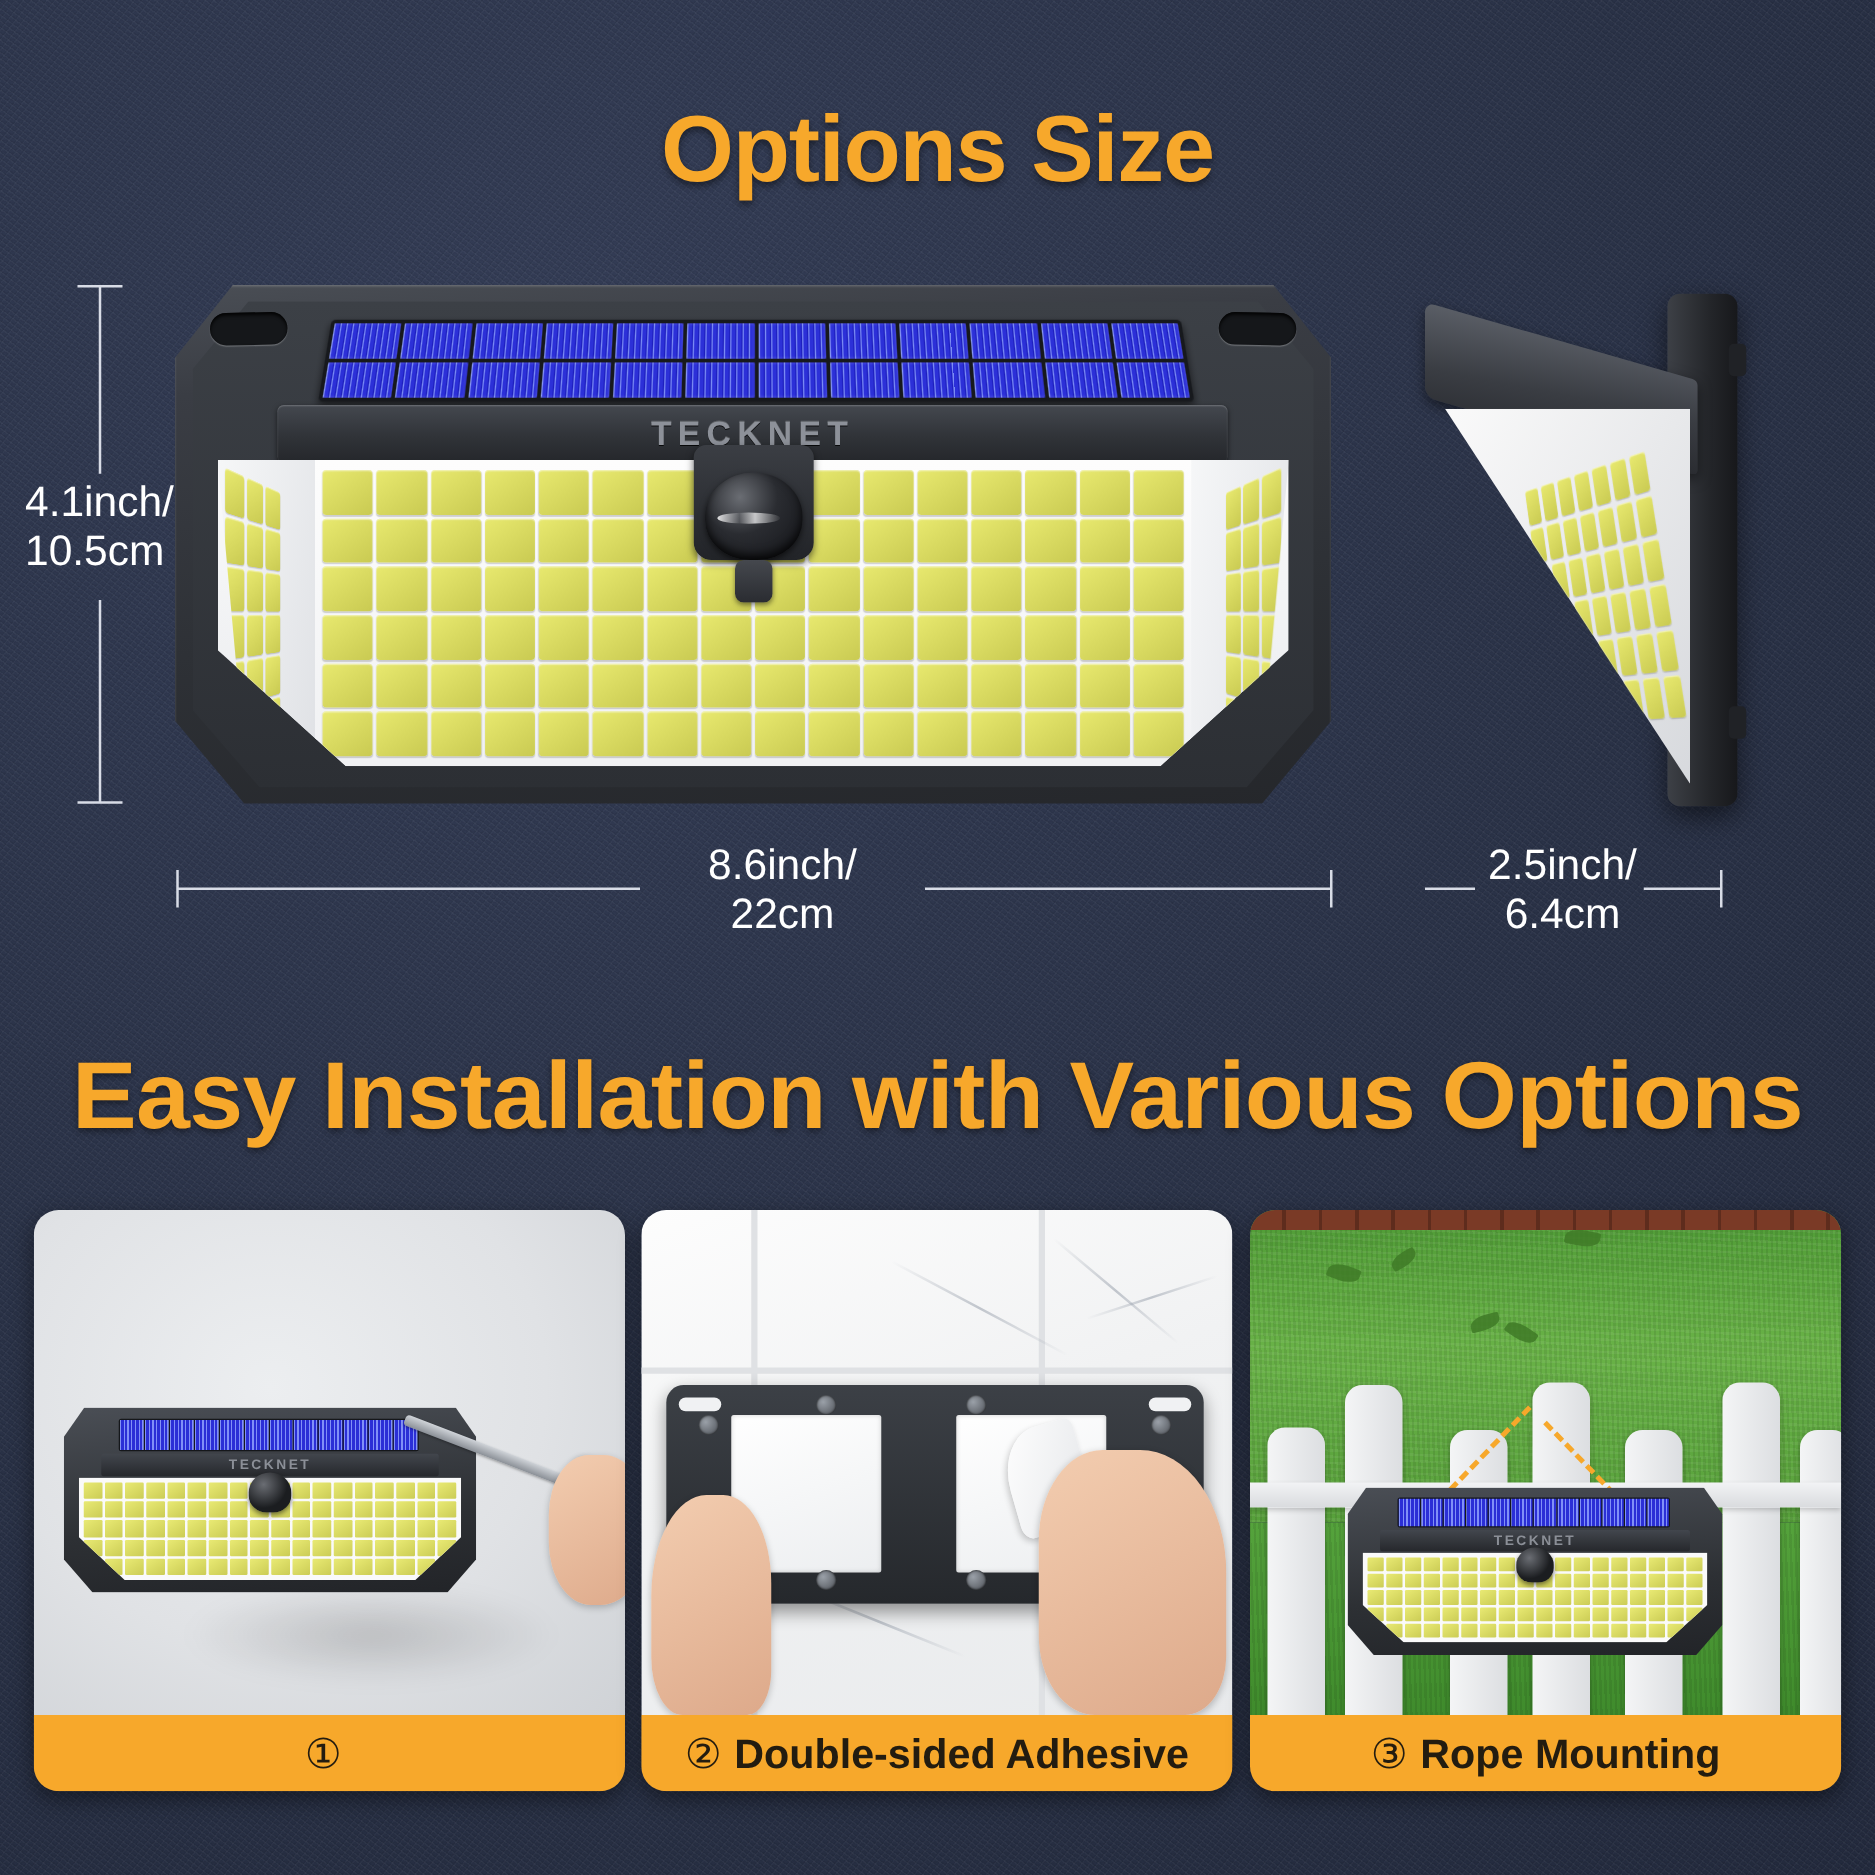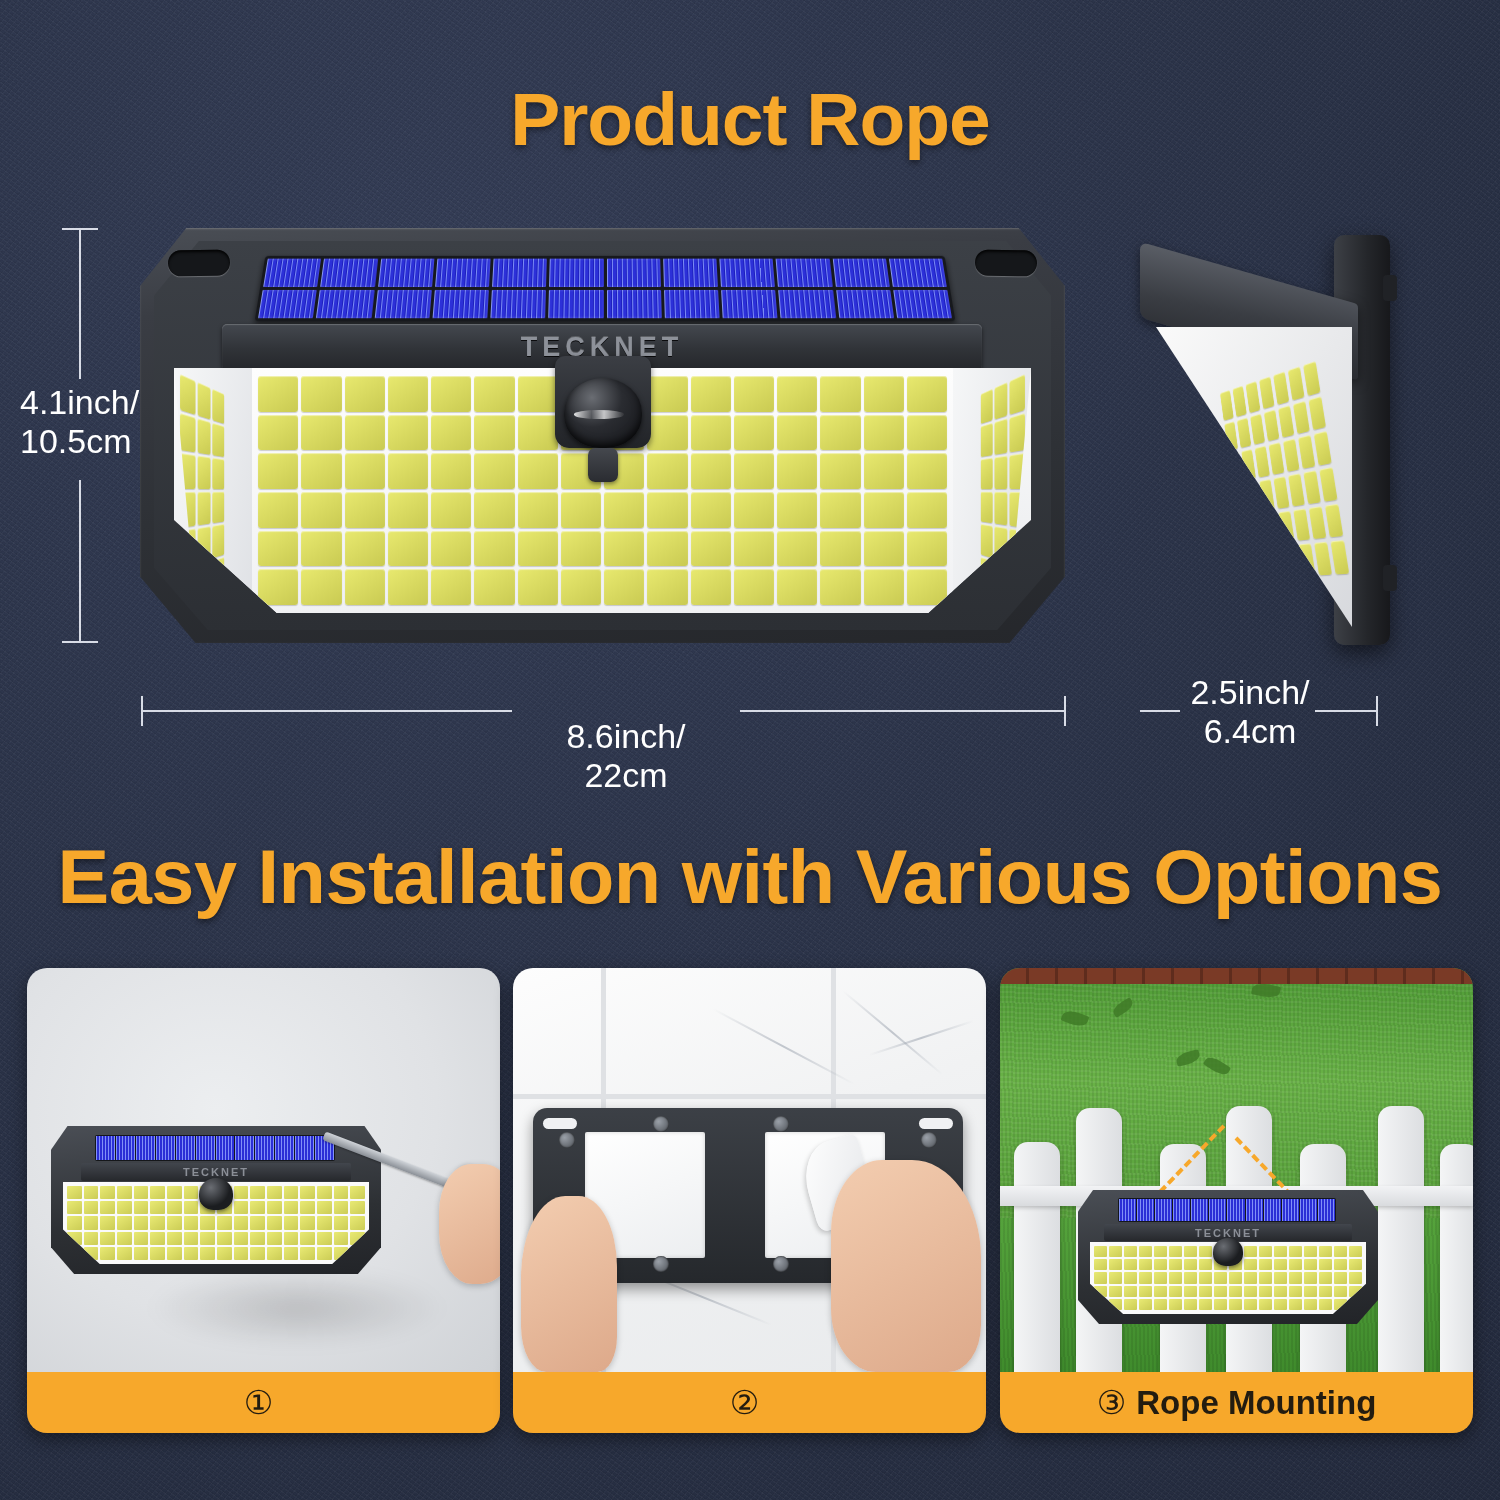--- a/index.html
+++ b/index.html
@@ -281,21 +281,21 @@
   .leaf{position:absolute;background:#3f7a27;border-radius:60% 10% 60% 10%;opacity:.85;}
   .picket{position:absolute;background:linear-gradient(90deg,#f4f5f6,#dcdee1);border-radius:14px 14px 0 0;box-shadow:0 2px 5px rgba(0,0,0,.25);}
   .rail{position:absolute;height:20px;background:linear-gradient(180deg,#f2f3f5,#d9dbde);box-shadow:0 2px 4px rgba(0,0,0,.2);}
   .rope{position:absolute;border-top:4px dashed #f7a82b;transform-origin:left center;}
 </style>
 </head>
 <body>
 
 <div id="bg"></div>
 
-<div class="heading" id="title-product-size">Product Rope</div>
+<div class="heading" id="title-product-size">Options Size</div>
 
 <div class="layer">
   <div class="tick-h" style="left:62px;top:228px;"></div>
   <div class="dimline-v" style="left:79px;top:229px;height:150px;"></div>
   <div class="dimline-v" style="left:79px;top:480px;height:162px;"></div>
   <div class="tick-h" style="left:62px;top:641px;"></div>
   <div class="dimtext" style="left:20px;top:383px;width:122px;text-align:left;">
     <div>4.1inch/</div>
     <div>10.5cm</div>
   </div>
@@ -546,21 +546,21 @@
         <div class="chip"></div>
       </div>
   </div>
 </div>
 
 <div class="layer">
   <div class="tick-v" style="left:141px;top:696px;"></div>
   <div class="dimline-h" style="left:142px;top:710px;width:370px;"></div>
   <div class="dimline-h" style="left:740px;top:710px;width:325px;"></div>
   <div class="tick-v" style="left:1064px;top:696px;"></div>
-  <div class="dimtext" style="left:512px;top:673px;width:228px;margin-top:44px;">
+  <div class="dimtext" style="left:512px;top:673px;width:228px;">
     <div>8.6inch/</div>
     <div>22cm</div>
   </div>
 </div>
 
 <div class="layer">
   <div class="dimline-h" style="left:1140px;top:710px;width:40px;"></div>
   <div class="dimline-h" style="left:1315px;top:710px;width:62px;"></div>
   <div class="tick-v" style="left:1376px;top:696px;"></div>
   <div class="dimtext" style="left:1180px;top:673px;width:140px;">
@@ -725,20 +725,21 @@
       <div class="bracket-screw" style="left:240px;top:8px;"></div>
       <div class="bracket-screw" style="left:120px;top:148px;"></div>
       <div class="bracket-screw" style="left:240px;top:148px;"></div>
     </div>
 
     <div class="hand" style="left:8px;top:228px;width:96px;height:176px;border-radius:46% 40% 20% 26%;"></div>
     <div class="hand" style="left:318px;top:192px;width:150px;height:212px;border-radius:34% 46% 22% 30%;"></div>
   </div>
   <div class="caption">
     <span class="cap-num">②</span>
+    <span>Double-sided Adhesive</span>
   </div>
 </div>
 
 <div class="photo-panel" id="panel-3">
   <div class="photo-scene">
     <div class="lawn"></div>
     <div class="lawn-bottom"></div>
     <div class="brickline"></div>
     <div class="leaf" style="left:62px;top:44px;width:26px;height:13px;transform:rotate(20deg);"></div>
     <div class="leaf" style="left:112px;top:34px;width:22px;height:11px;transform:rotate(-30deg);"></div>

